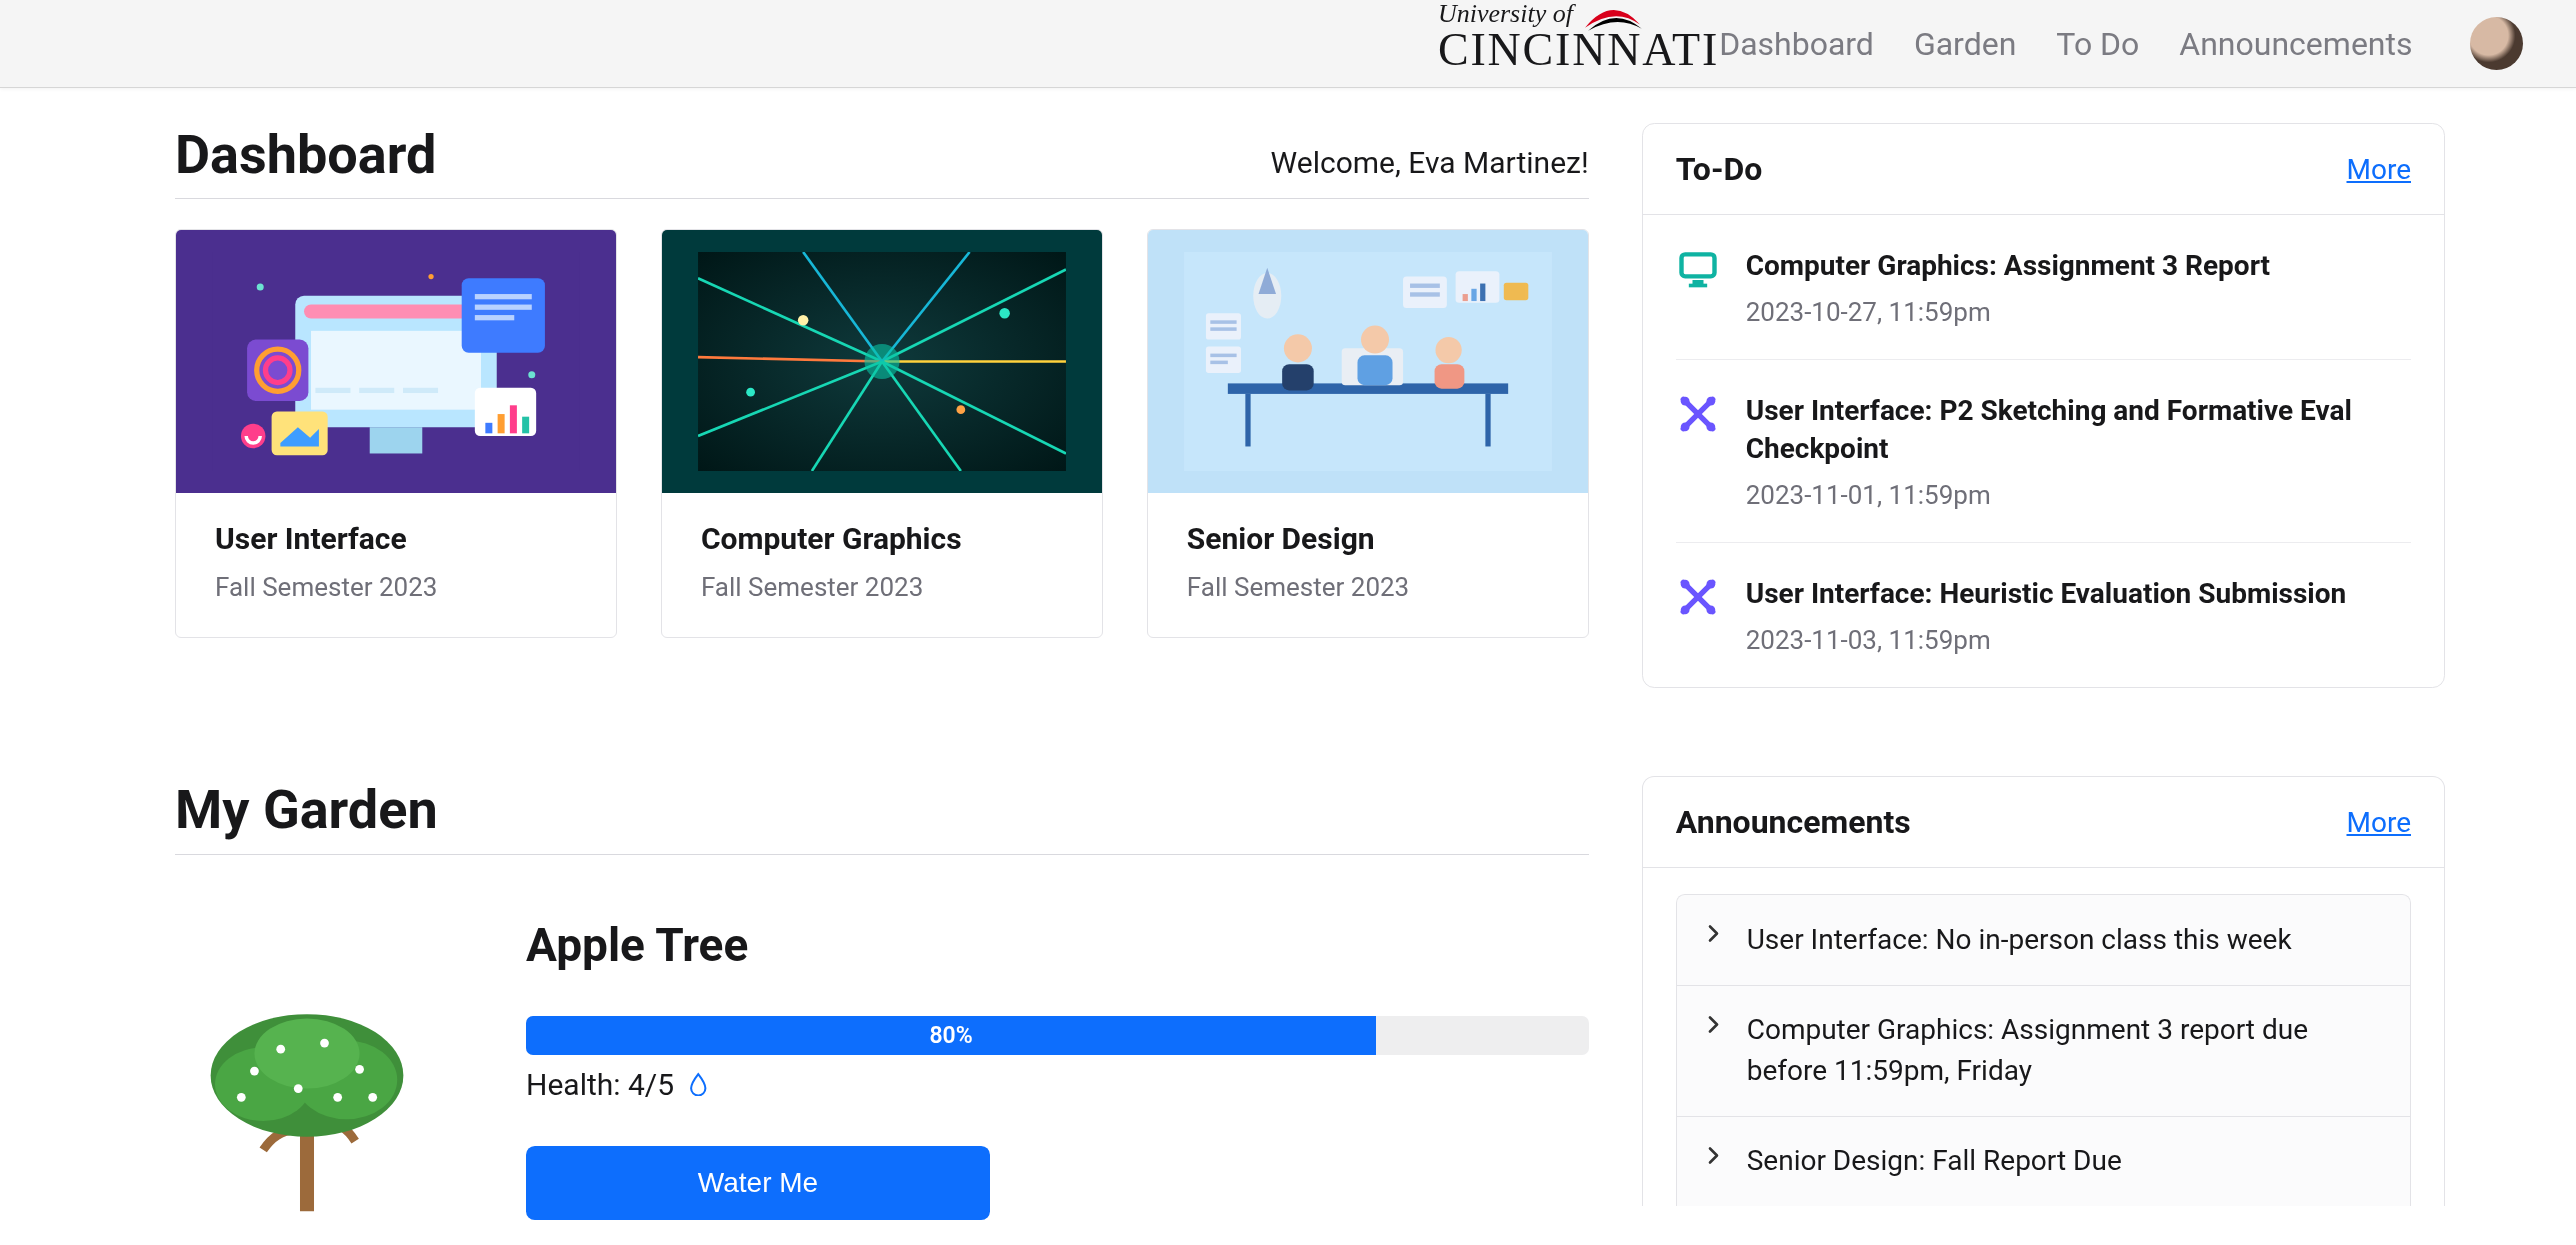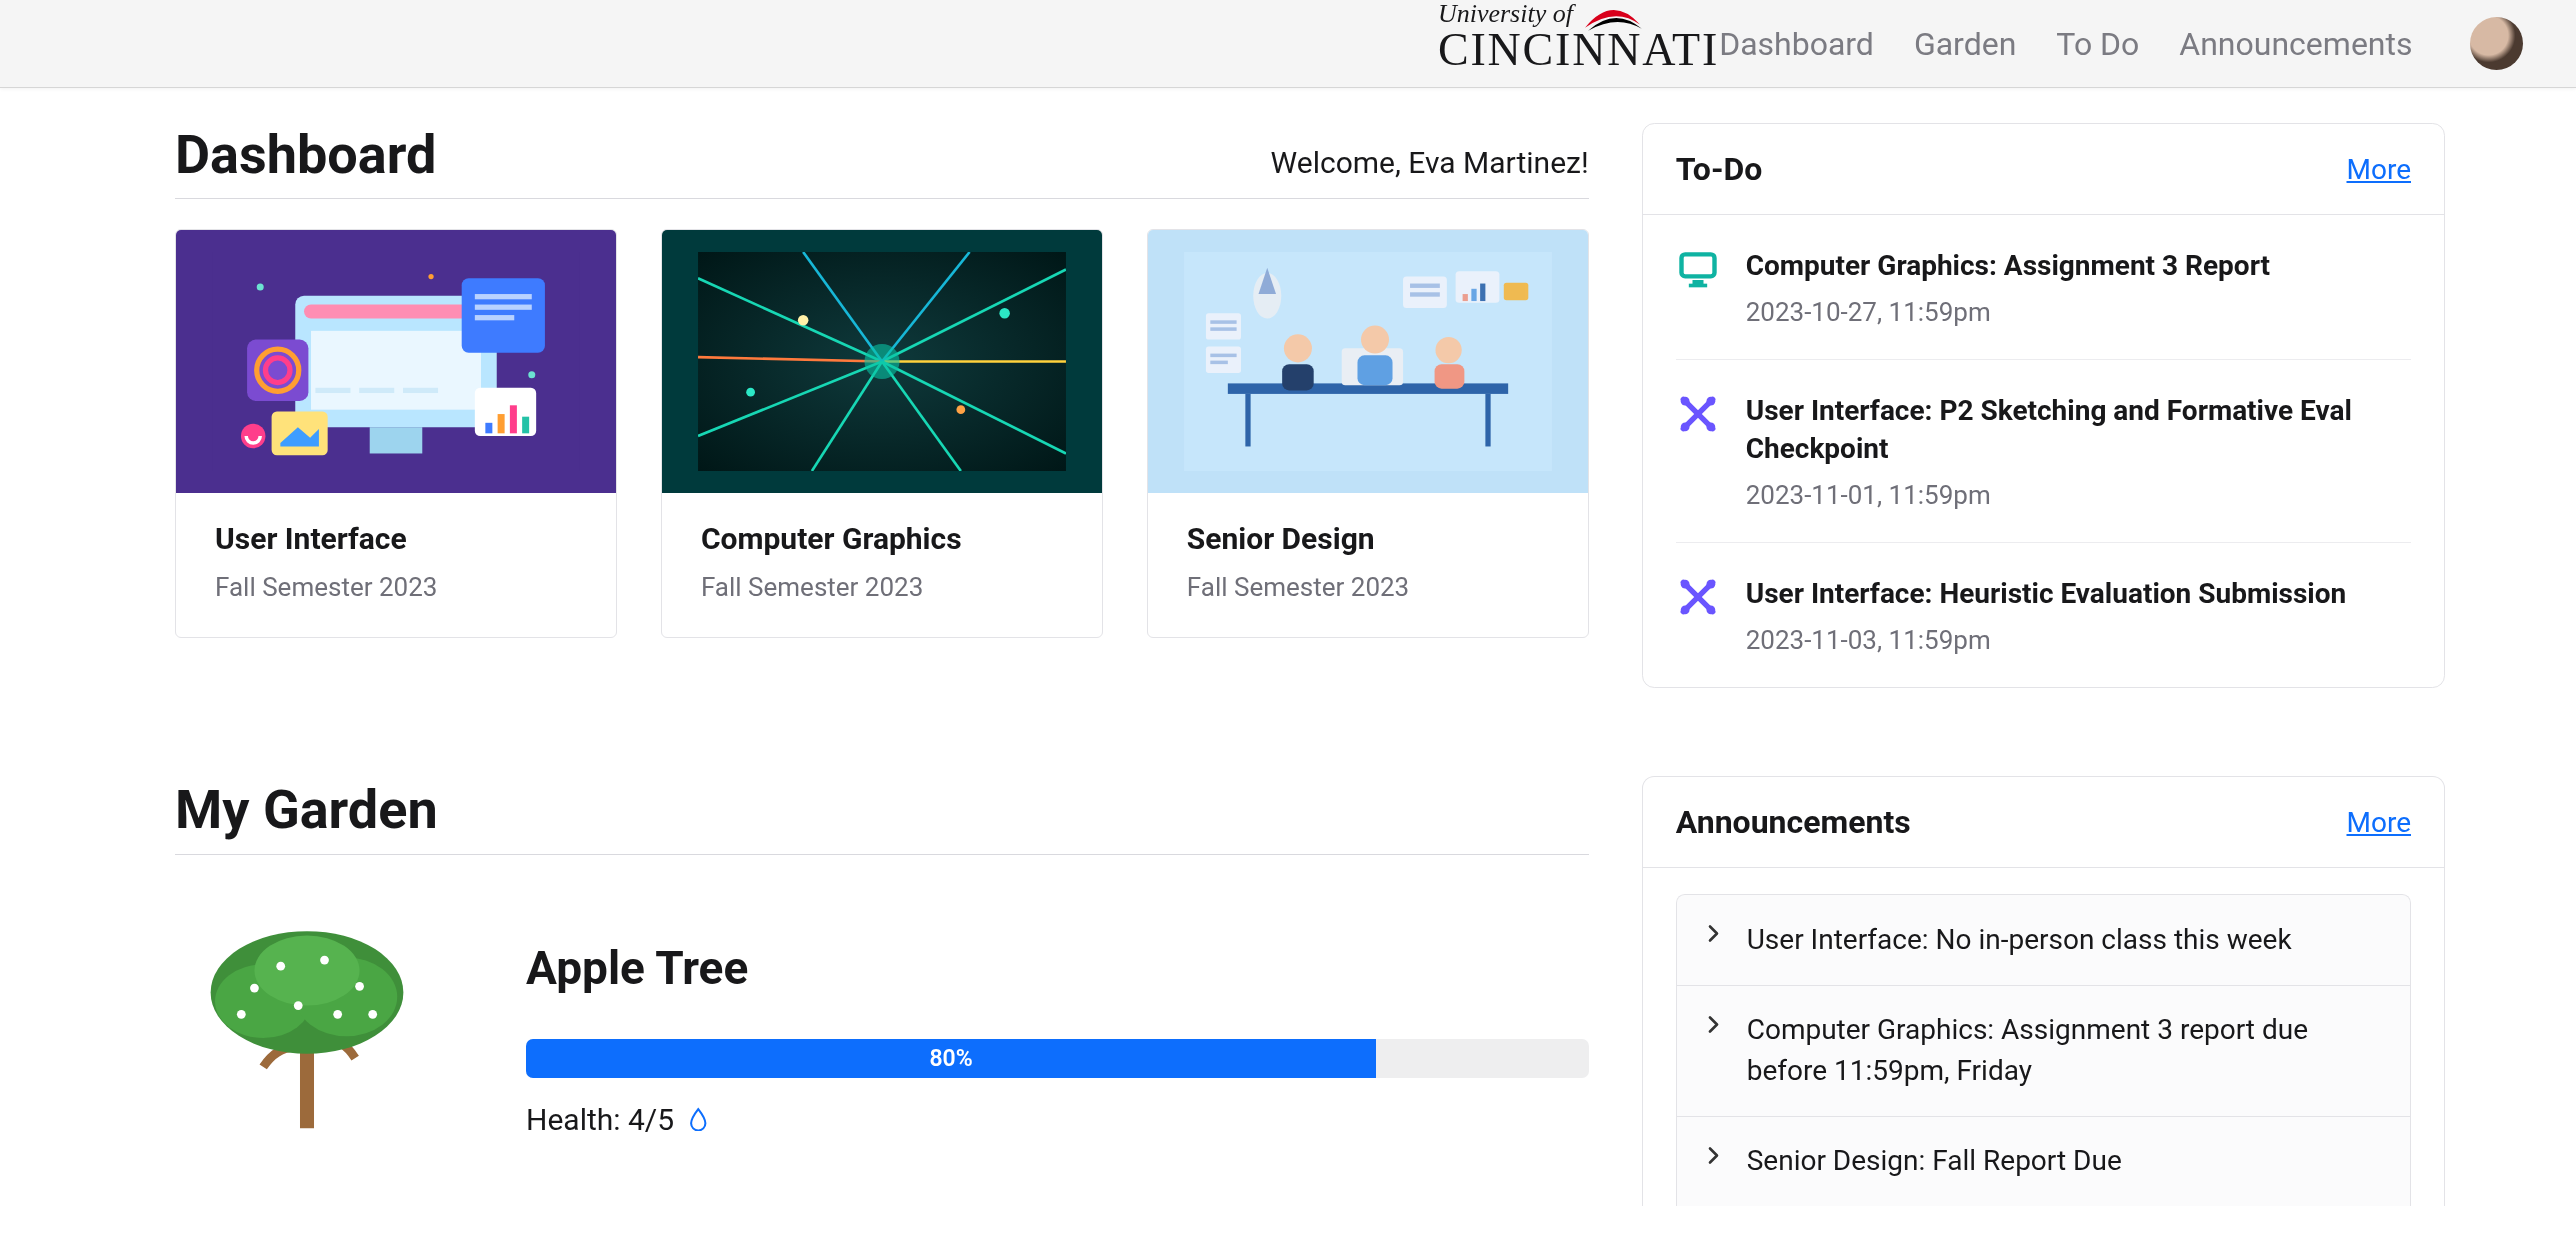--- a/index.html
+++ b/index.html
@@ -54,21 +54,21 @@
 
   
   .garden-section h1 { font-size:54px; font-weight:700;}
   .garden-section .section-header { margin-top:140px;align-items:flex-end; }
   .garden-body { display:flex; gap:88px; align-items:flex-end; padding-top:33px;}
   .tree-wrap { width:263px; display:flex; justify-content:center;}
   .garden-main { flex:1; }
   .garden-main h2 { font-size:46px; font-weight:700; margin-bottom:44px;}
   .progress { width:100%; height:39px; background:#eeeeef; border-radius:7px; overflow:hidden; position:relative;}
   .progress .bar { position:absolute; left:0; top:0; bottom:0; background:#0d6efd; display:flex; align-items:center; justify-content:center; color:#fff; font-size:23px; font-weight:600;}
-  .health { display:flex; align-items:center; gap:12.3px; font-size:30px; margin-top:24px;}
+  .health { display:flex; align-items:center; gap:12.3px; font-size:30px; margin-top:12px;}
   .water-btn { margin-top:44px; background:#0d6efd; color:#fff; font-size:28px; font-weight:500; border:none; border-radius:8.8px; padding:21px 0; width:464px; cursor:pointer;}
 
   
   .panel { border:1.8px solid #e3e3e7; border-radius:12.3px; overflow:hidden;}
   .panel-header { display:flex; justify-content:space-between; align-items:center; padding:26px 33px; border-bottom:1.8px solid #e3e3e7;}
   .panel-header h3 { font-size:32px; font-weight:700;}
   .more-link { color:#0d6efd; font-size:28px; text-decoration:underline; cursor:pointer;}
   .todo-list { padding:0 33px;}
   .todo-item { display:flex; gap:26px; padding:32px 0; border-bottom:1.8px solid #ececef; cursor:pointer;}
   .todo-item:last-child { border-bottom:none;}
@@ -270,20 +270,21 @@
             <div class="bar" style="width:80%">80%</div>
           </div>
           <div class="health">
             <span>Health: 4/5</span>
             <span>
               <svg class="drop" viewBox="0 0 24 24">
                   <path d="M12 2 C12 2 5 11 5 16 a7 7 0 0 0 14 0 C19 11 12 2 12 2 Z" fill="none" stroke="#0d6efd" stroke-width="2"></path>
                 </svg>
             </span>
           </div>
+          <button class="water-btn">Water Me</button>
         </div>
       </div>
     </div>
   </div>
 
   <div class="right">
 
     <div class="panel">
       <div class="panel-header">
         <h3>To-Do</h3>

